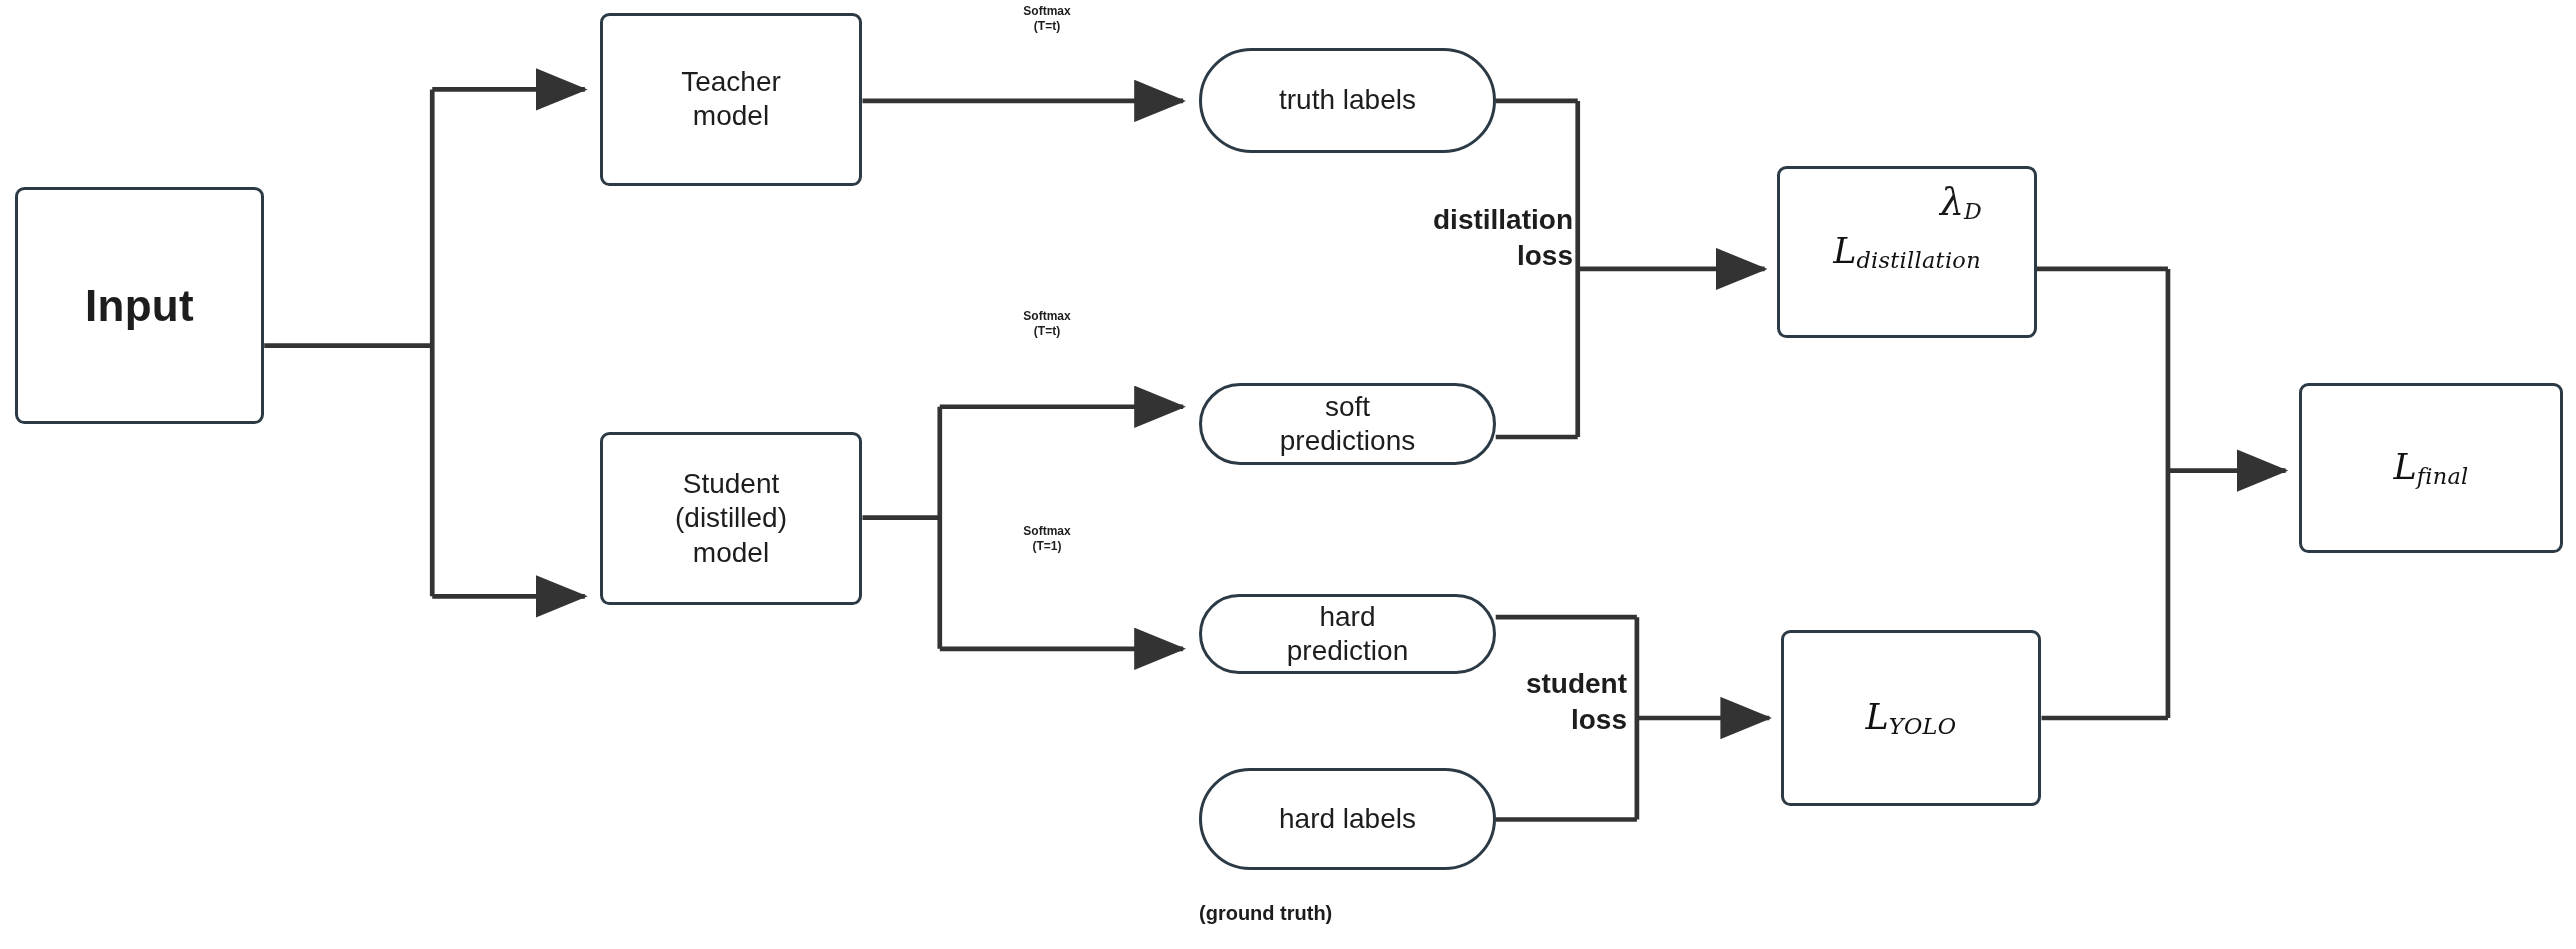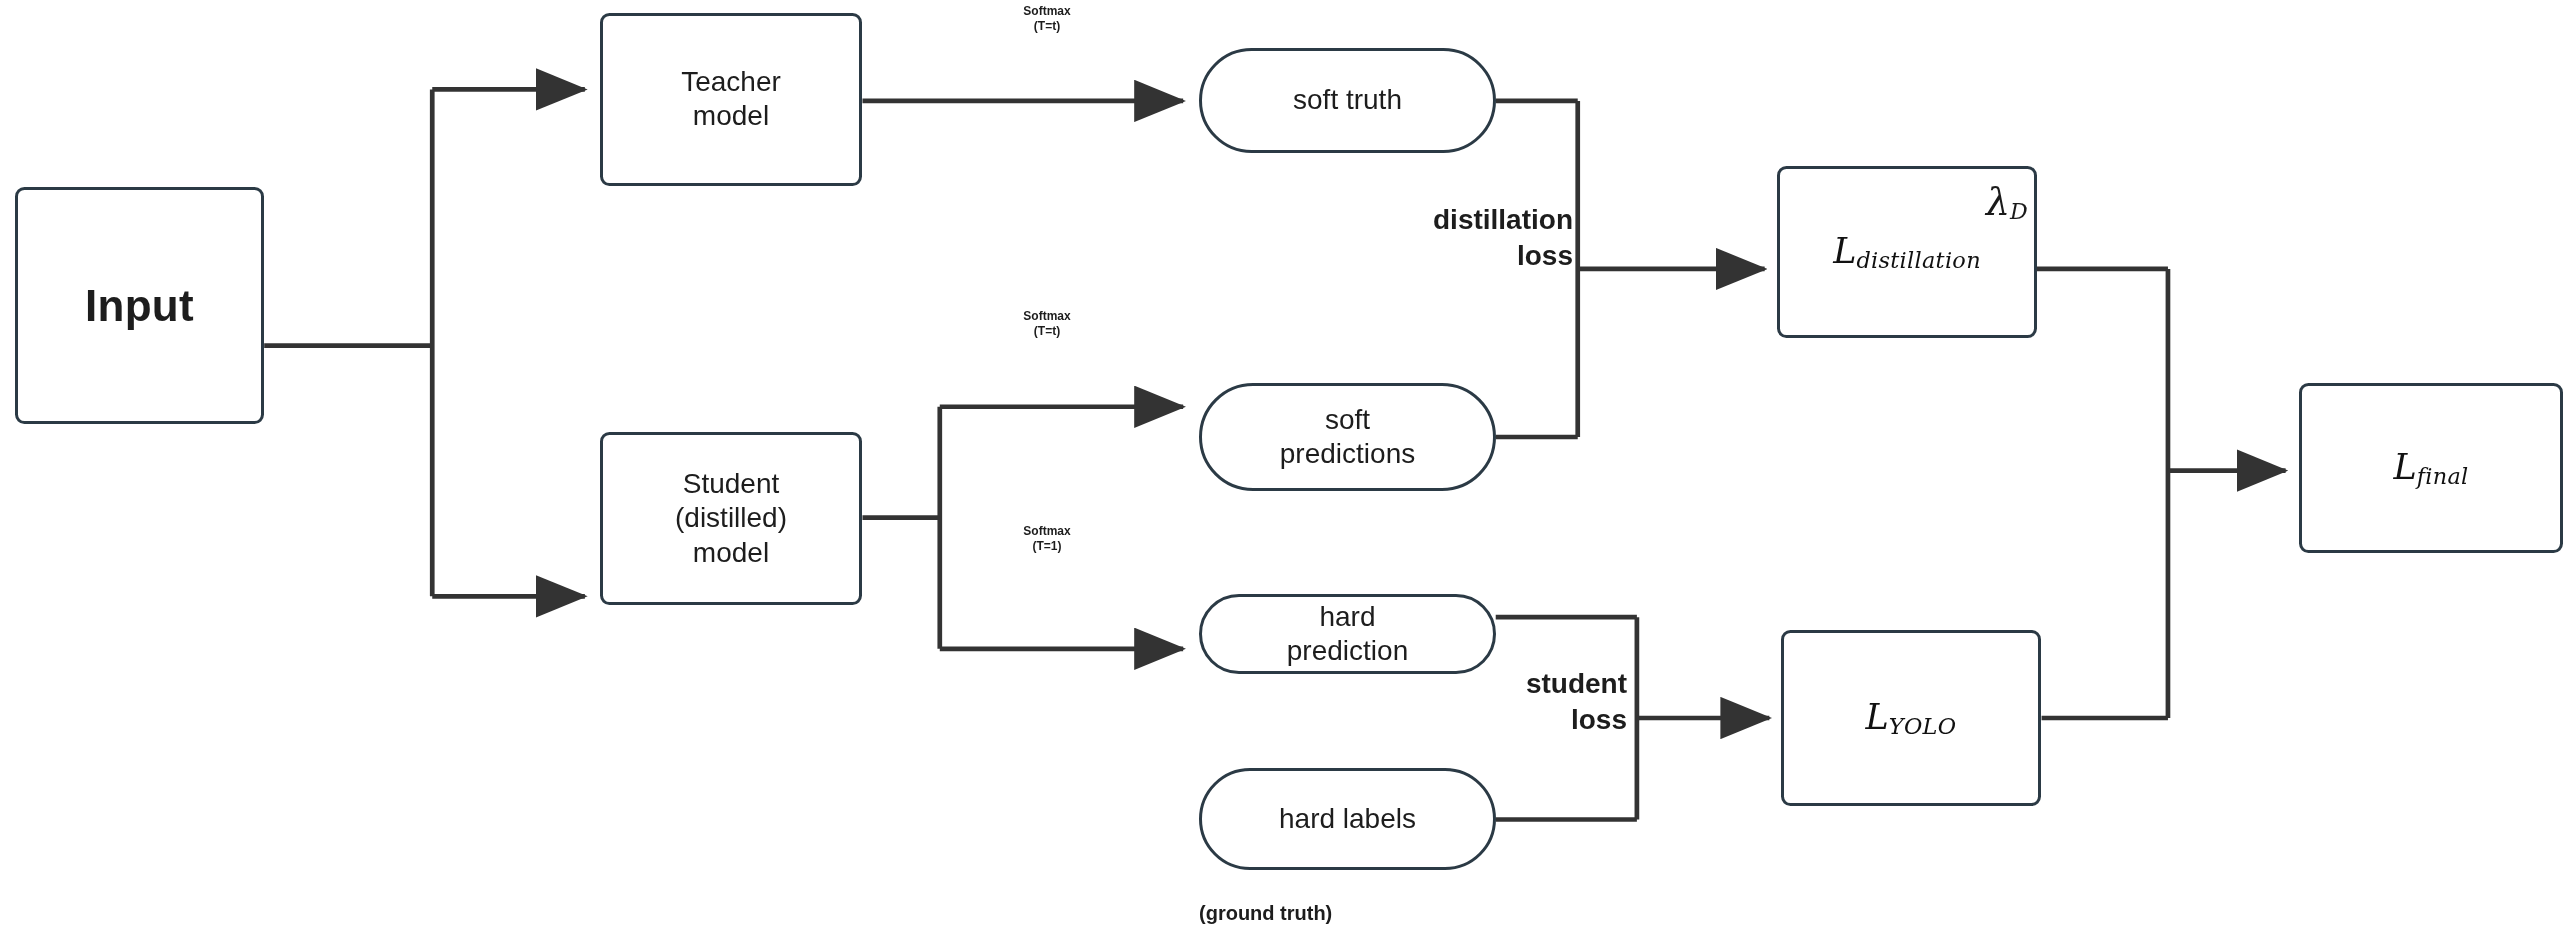--- a/index.html
+++ b/index.html
@@ -175,24 +175,24 @@
 model</span>
   </div>
 
   <div class="node-box rect-node" style="left:600px; top:432px; width:262px; height:173px;">
     <span class="node-label label-model">Student
 (distilled)
 model</span>
   </div>
 
   <div class="node-box round-node" style="left:1199px; top:48px; width:297px; height:105px;">
-    <span class="node-label label-pill">soft truth</span>
-  </div>
-
-  <div class="node-box round-node" style="left:1199px; top:383px; width:297px; height:108px;">
+    <span class="node-label label-pill">truth labels</span>
+  </div>
+
+  <div class="node-box round-node" style="left:1199px; top:383px; width:297px; height:82px;">
     <span class="node-label label-pill">soft
 predictions</span>
   </div>
 
   <div class="node-box round-node" style="left:1199px; top:594px; width:297px; height:80px;">
     <span class="node-label label-pill">hard
 prediction</span>
   </div>
 
   <div class="node-box round-node" style="left:1199px; top:768px; width:297px; height:102px;">
@@ -221,16 +221,16 @@
 (T=1)</div>
 
   <div class="edge-text loss-text" style="left:1264px; top:202px; width:309px;">distillation
 loss</div>
 
   <div class="edge-text loss-text" style="left:1318px; top:666px; width:309px;">student
 loss</div>
 
   <div class="edge-text ground-truth-text" style="left:1199px; top:901px; width:297px;">(ground truth)</div>
 
-  <div class="lambda-label" style="left:1986px; top:180px;"><span>λ</span><sub>D</sub></div>
+  <div class="lambda-label" style="left:1940px; top:180px;"><span>λ</span><sub>D</sub></div>
 
 </div>
 
 
 </body></html>

